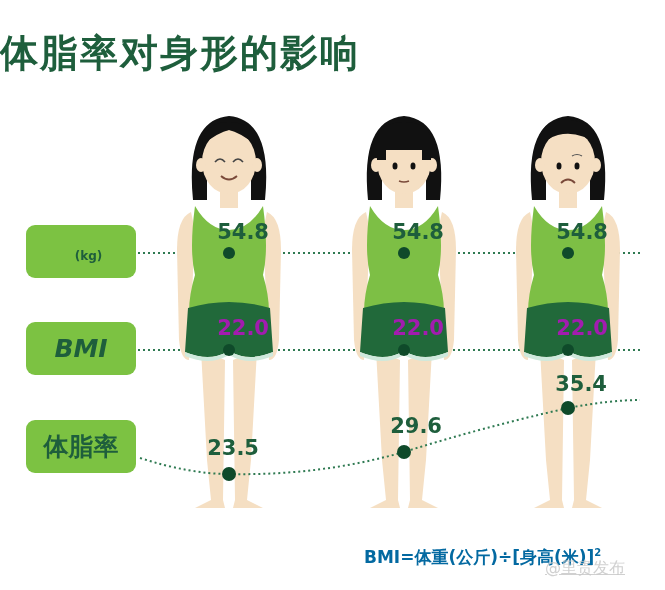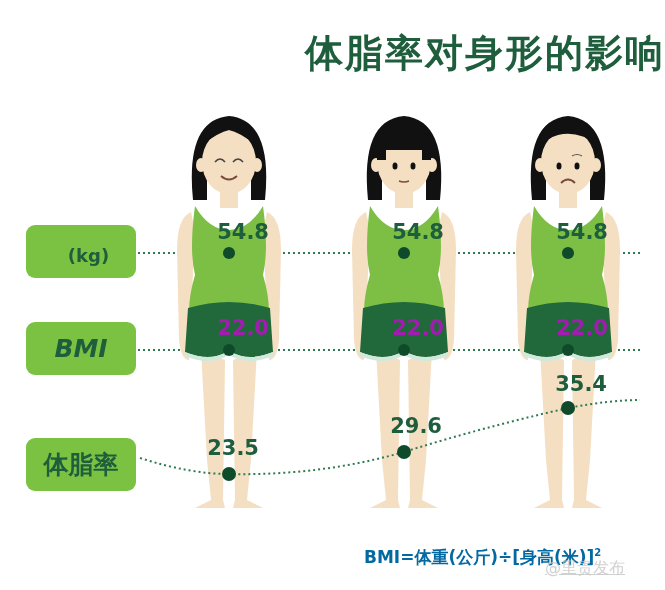--- a/index.html
+++ b/index.html
@@ -1,23 +1,23 @@
 <!DOCTYPE html>
 <html><head>
 <meta charset="utf-8">
 <style>
   html, body { margin:0; padding:0; background:#ffffff; }
   body { width:665px; height:590px; position:relative; overflow:hidden;
          font-family:"DejaVu Sans", "Liberation Sans", sans-serif; }
-  .title { position:absolute; left:0; top:28px; width:665px; text-align:right;
+  .title { position:absolute; left:0; top:28px; width:665px; text-align:left;
            font-size:38px; font-weight:bold; color:#1e5e3c; letter-spacing:2px;font-family:Liberation Mono, monospace; }
   .label-box { position:absolute; left:26px; width:110px; height:53px; border-radius:9px;
                background:#7cc242; color:#1e5e3c; font-weight:bold;
                display:flex; align-items:center; justify-content:center; font-size:25px; }
-  .label-box .unit { font-size:18px; margin-top:8px;margin-left:15px; }
+  .label-box .unit { font-size:12px; margin-top:8px;margin-left:15px; }
   svg.art { position:absolute; left:0; top:0; }
   .val { position:absolute; font-weight:bold; font-size:21px; text-align:right; width:80px; }
   .val.dark { color:#1e5e3c; }
   .val.light { color:#a21caf; }
   .formula { position:absolute; left:364px; top:546px; font-size:17px; font-weight:bold; color:#0369a1; }
   .formula sup { font-size:10px; }
   .watermark { position:absolute; left:545px; top:558px; font-size:16px; color:rgba(200,200,200,0.85);text-decoration:underline; }
 </style>
 </head>
 <body>
@@ -92,21 +92,21 @@
       <circle cx="568" cy="408" r="7"></circle>
   </g>
 </svg>
 
 <div class="label-box" style="top:225px;">
     <span class="unit">(kg)</span>
 </div>
 <div class="label-box" style="top:322px;font-style:italic;">
   <span>BMI</span>
 </div>
-<div class="label-box" style="top:438px;">
+<div class="label-box" style="top:420px;">
   <span>体脂率</span>
 </div>
 
 <div class="val dark" style="left:189px; top:220px;">54.8</div>
 <div class="val dark" style="left:364px; top:220px;">54.8</div>
 <div class="val dark" style="left:528px; top:220px;">54.8</div>
 
 <div class="val light" style="left:189px; top:316px;">22.0</div>
 <div class="val light" style="left:364px; top:316px;">22.0</div>
 <div class="val light" style="left:528px; top:316px;">22.0</div>

